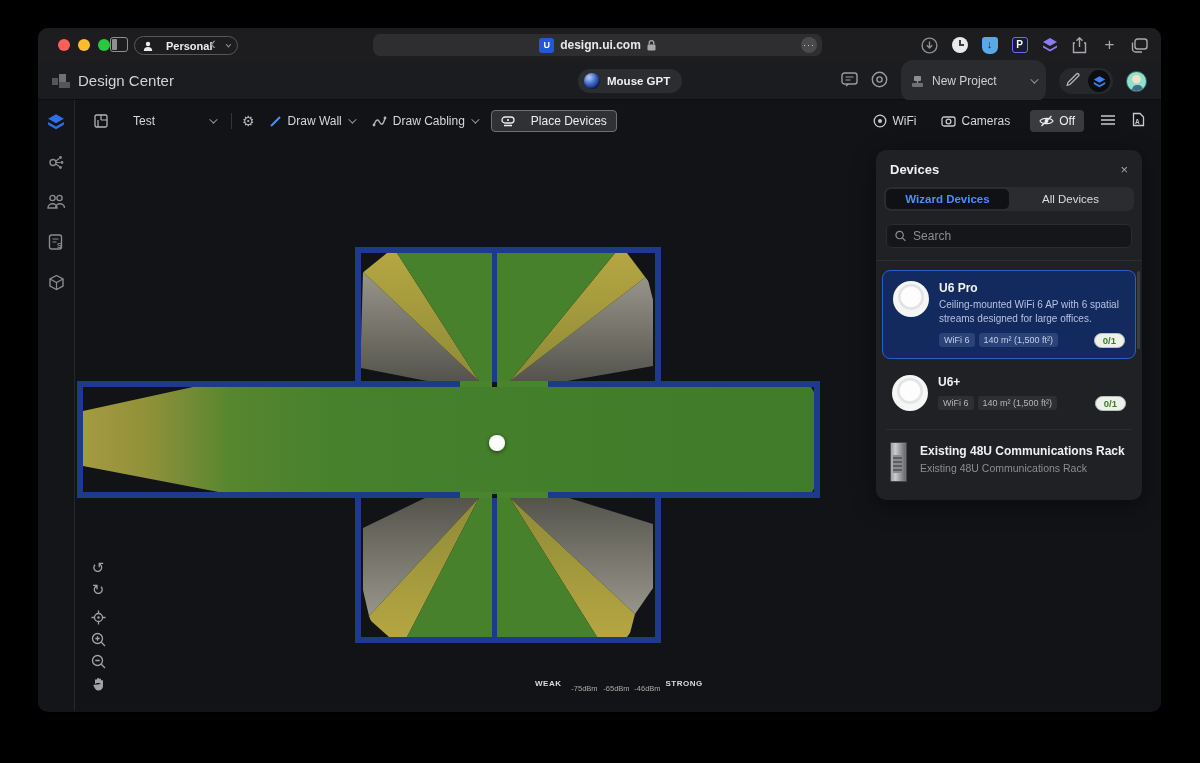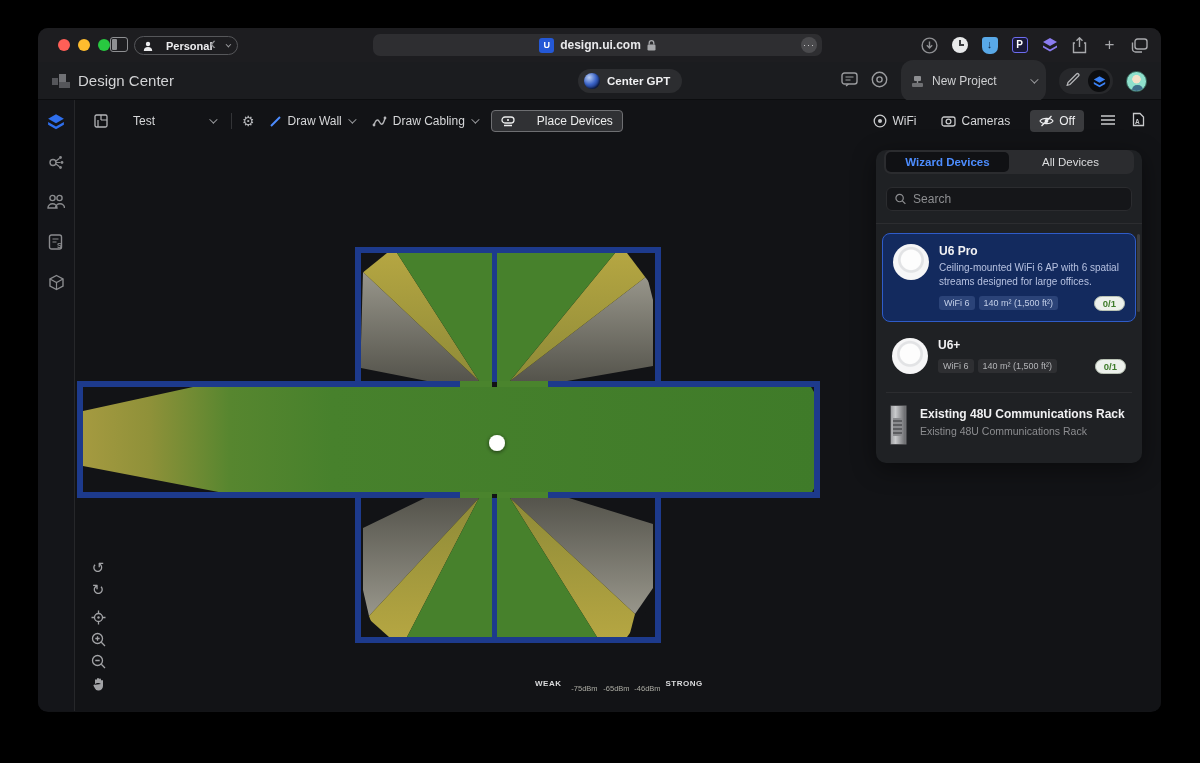--- a/index.html
+++ b/index.html
@@ -46,21 +46,21 @@
   .rail-ic { width:18px; height:18px; display:flex; align-items:center; justify-content:center; }
   .canvas { position:relative; flex:1; background:#121316; }
 
   
   .cv-toolbar { position:absolute; left:0; right:0; top:8px; height:26px; display:flex; align-items:center; font-size:12px; color:#d6d7d9; }
   .tb-left { display:flex; align-items:center; gap:10px; padding-left:13px; }
   .floor-dd { width:133px; height:24px; display:flex; align-items:center; gap:25px; padding:0 6px; }
   .chev { width:6px; height:6px; border-right:1.5px solid #9a9b9e; border-bottom:1.5px solid #9a9b9e; transform:rotate(45deg) translateY(-2px); display:inline-block; }
   .tb-div { width:1px; height:16px; background:#333437; }
   .tb-group { display:flex; align-items:center; gap:6px; padding:0 4px; }
-  .place-btn { display:flex; align-items:center; gap:22px; height:22px; padding:0 9px; background:#303134; border:1px solid #6e6f72; border-radius:4px; color:#eceded; }
+  .place-btn { display:flex; align-items:center; gap:16px; height:22px; padding:0 9px; background:#303134; border:1px solid #6e6f72; border-radius:4px; color:#eceded; }
   .tb-right { margin-left:auto; display:flex; align-items:center; gap:16px; padding-right:16px; }
   .off-pill { display:flex; align-items:center; gap:5px; height:22px; padding:0 9px; background:#3a3b3e; border-radius:4px; color:#ededef; }
 
   
   .instr { position:absolute; left:0; top:47px; width:777px; height:23px; background:#1a1b1e; display:flex; align-items:center; padding-left:14px; font-size:11.5px; color:#b9babd; }
   .instr b { color:#eaebec; font-weight:bold; }
   .instr .gotit { color:#4d8dff; margin-left:5px; }
 
   
   .tools { position:absolute; left:13px; top:458px; width:20px; display:flex; flex-direction:column; align-items:center; color:#a2a3a6; }
@@ -182,21 +182,21 @@
     <span class="app-logo">
       <svg width="19" height="18" viewBox="0 0 19 18">
           <rect x="0" y="6" width="6" height="7" fill="#55565a"></rect>
           <rect x="7" y="2" width="7" height="11" fill="#707175"></rect>
           <rect x="7" y="10" width="11" height="6" fill="#55565a"></rect>
         </svg>
     </span>
     <span class="app-title">Design Center</span>
     <div class="gpt-pill">
       <span class="globe"></span>
-      <span>Center GPT</span>
+      <span>Mouse GPT</span>
     </div>
     <div class="hdr-right">
       <span><svg width="17" height="15" viewBox="0 0 17 15">
             <rect x="1" y="1" width="15" height="11" rx="2.5" fill="none" stroke="#9a9b9e" stroke-width="1.4"></rect>
             <path d="M5 14 l2.5-2" stroke="#9a9b9e" stroke-width="1.4" fill="none"></path>
             <path d="M4.5 5 h8 M4.5 8 h5" stroke="#9a9b9e" stroke-width="1.2"></path>
           </svg></span>
       <span><svg width="17" height="17" viewBox="0 0 17 17">
             <circle cx="8.5" cy="8.5" r="7.2" fill="none" stroke="#9a9b9e" stroke-width="1.4"></circle>
             <circle cx="8.5" cy="8.5" r="2.6" fill="none" stroke="#9a9b9e" stroke-width="1.4"></circle>
@@ -441,20 +441,24 @@
         <span class="leg-bar-wrap">
           <span class="leg-bar"></span>
           <span class="leg-tick" style="left:17px">-75dBm</span>
           <span class="leg-tick" style="left:49px">-65dBm</span>
           <span class="leg-tick" style="left:80px">-46dBm</span>
         </span>
         <span class="leg-cap">STRONG</span>
       </div>
 
       <div class="panel">
+        <div class="panel-hd">
+          <span class="panel-title">Devices</span>
+          <span class="panel-close">×</span>
+        </div>
         <div class="tabs">
           <span class="tab active">Wizard Devices</span>
           <span class="tab">All Devices</span>
         </div>
         <div class="search-box">
           <svg width="12" height="12" viewBox="0 0 12 12">
               <circle cx="5" cy="5" r="4" fill="none" stroke="#8d8e91" stroke-width="1.3"></circle>
               <path d="M8 8 L11.3 11.3" stroke="#8d8e91" stroke-width="1.3"></path>
             </svg>
           <input type="text" placeholder="Search" style="">

